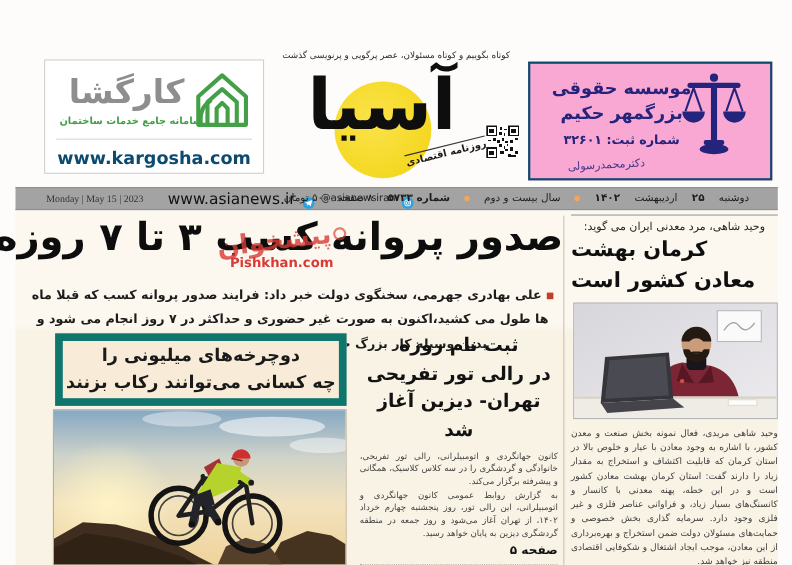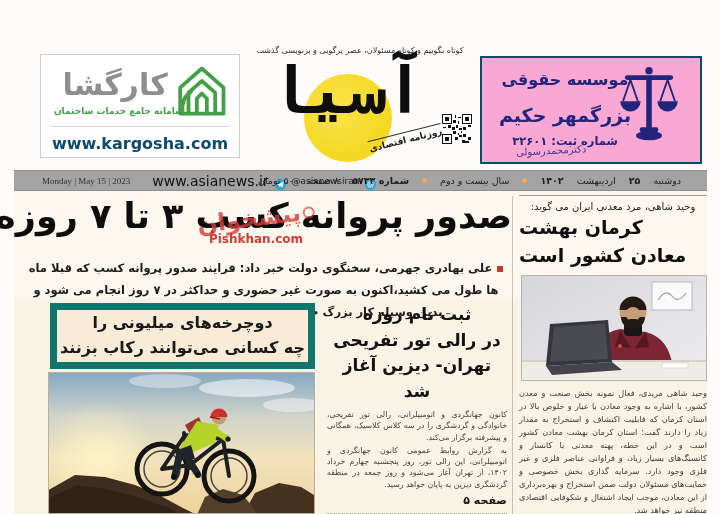--- a/index.html
+++ b/index.html
@@ -22,30 +22,30 @@
   .kg-divider { position:absolute; left:10px; right:10px; top:71px; border-top:1px solid #d6d6d6; }
   .kg-url { position:absolute; left:0; right:0; top:79px; text-align:center;
     font-size:16px; font-weight:bold; color:#0c4a6e; direction:ltr; }
 
   .asia-masthead { position:absolute; left:240px; top:40px; width:240px; height:132px; z-index:2; }
   .asia-slogan { position:absolute; left:0; right:0; top:6px; text-align:center;
     font-size:8px; color:#2b2b2b; }
   .asia-circle { position:absolute; left:64px; top:34px; width:88px; height:88px;
     border-radius:50%; background:radial-gradient(circle at 40% 40%, #fbe34a, #f2d312); }
   .asia-title { position:absolute; left:0; right:26px; top:20px; text-align:center;
-    font-size:64px; font-weight:bold; color:#0e0e0e; line-height:1.15;font-family:Liberation Mono, monospace; }
+    font-size:64px; font-weight:bold; color:#0e0e0e; line-height:1.15; }
   .asia-sub { position:absolute; left:128px; top:92px; font-size:9px; font-weight:bold;
     color:#1a1a1a; transform:rotate(-14deg); border-top:1px solid #333; padding-top:2px; }
   .asia-qr { position:absolute; left:202px; top:74px; width:30px; height:30px; }
 
   .legal-box { position:absolute; left:480px; top:56px; width:222px; height:108px;
     background:#f9a8d4; border:2px solid #0c4a6e; z-index:2; }
   .legal-text { position:absolute; left:10px; top:12px; width:146px; text-align:center; color:#24247c; }
   .legal-l1 { font-size:16px; font-weight:bold; }
-  .legal-l2 { font-size:19px; font-weight:bold; letter-spacing:1px; margin-top:15px; }
+  .legal-l2 { font-size:16px; font-weight:bold; letter-spacing:1px; margin-top:4px; }
   .legal-reg { font-size:11.5px; margin-top:8px; font-weight:bold; }
   .legal-sig { position:absolute; left:34px; bottom:6px; font-size:10px; color:#24247c;
     transform:rotate(-3deg); opacity:.85; }
   .legal-icon { position:absolute; right:20px; top:8px; width:62px; height:78px; }
 
   
   .dateline { position:absolute; left:14px; right:13px; top:170px; height:21px; background:#a3a3a3;
     border-top:1px solid #8f8f8f; border-bottom:1px solid #8f8f8f; z-index:2; }
   .dl-left { position:absolute; left:28px; top:0; height:100%; display:flex; align-items:center;
     gap:6px; direction:ltr; }

